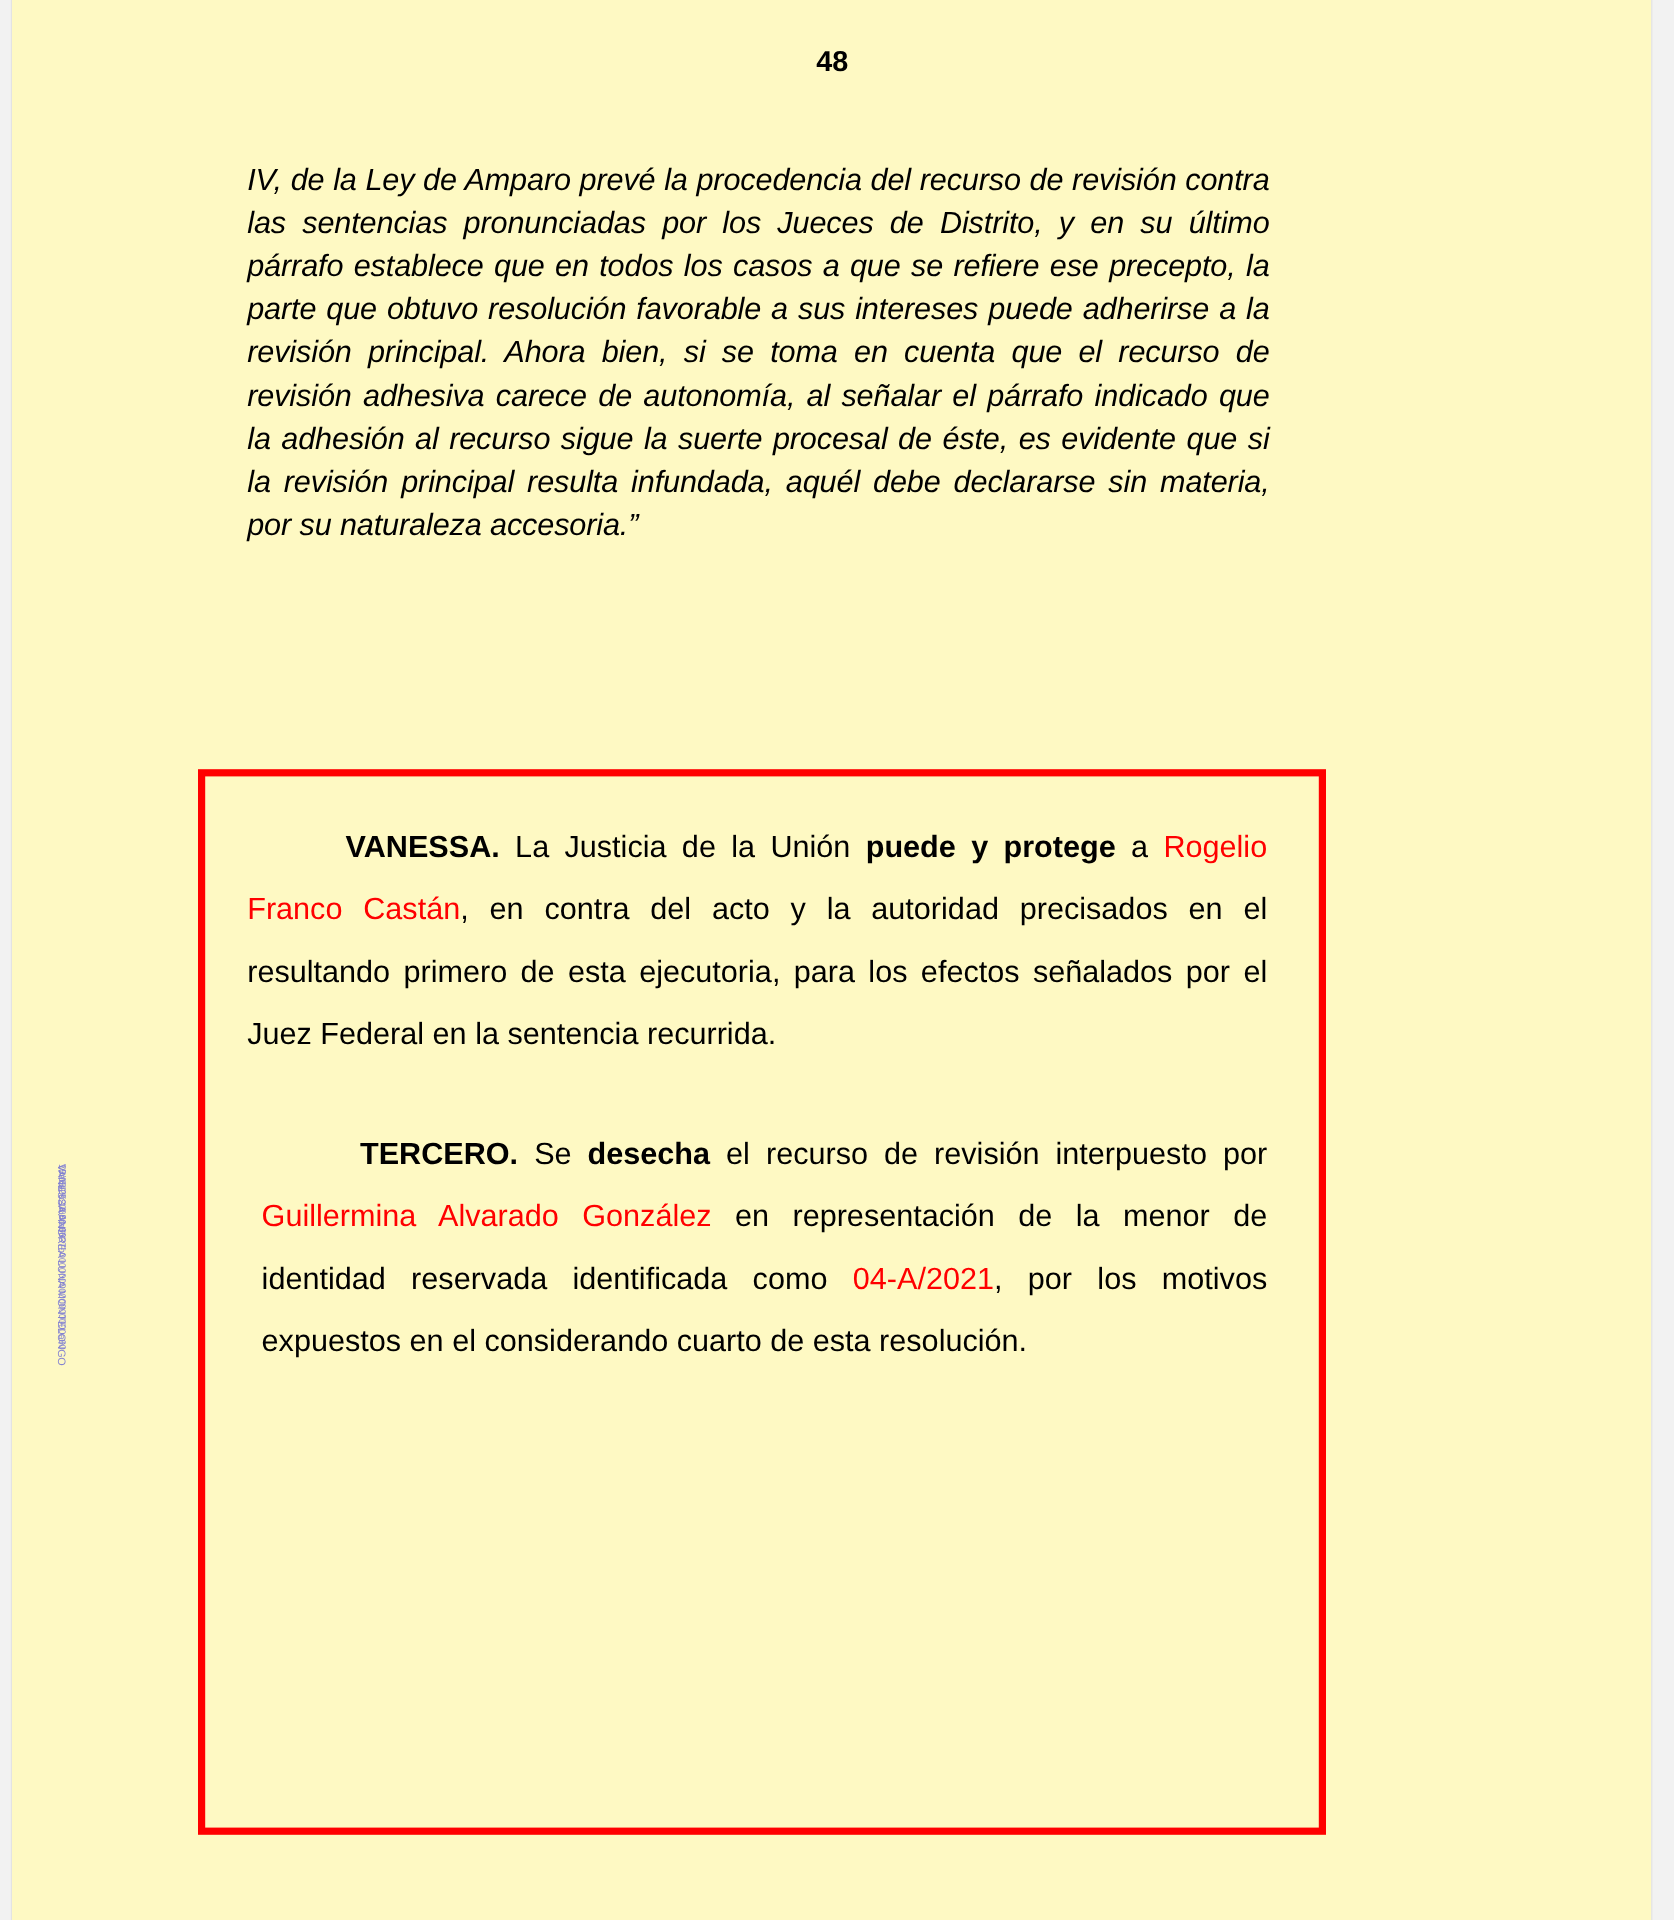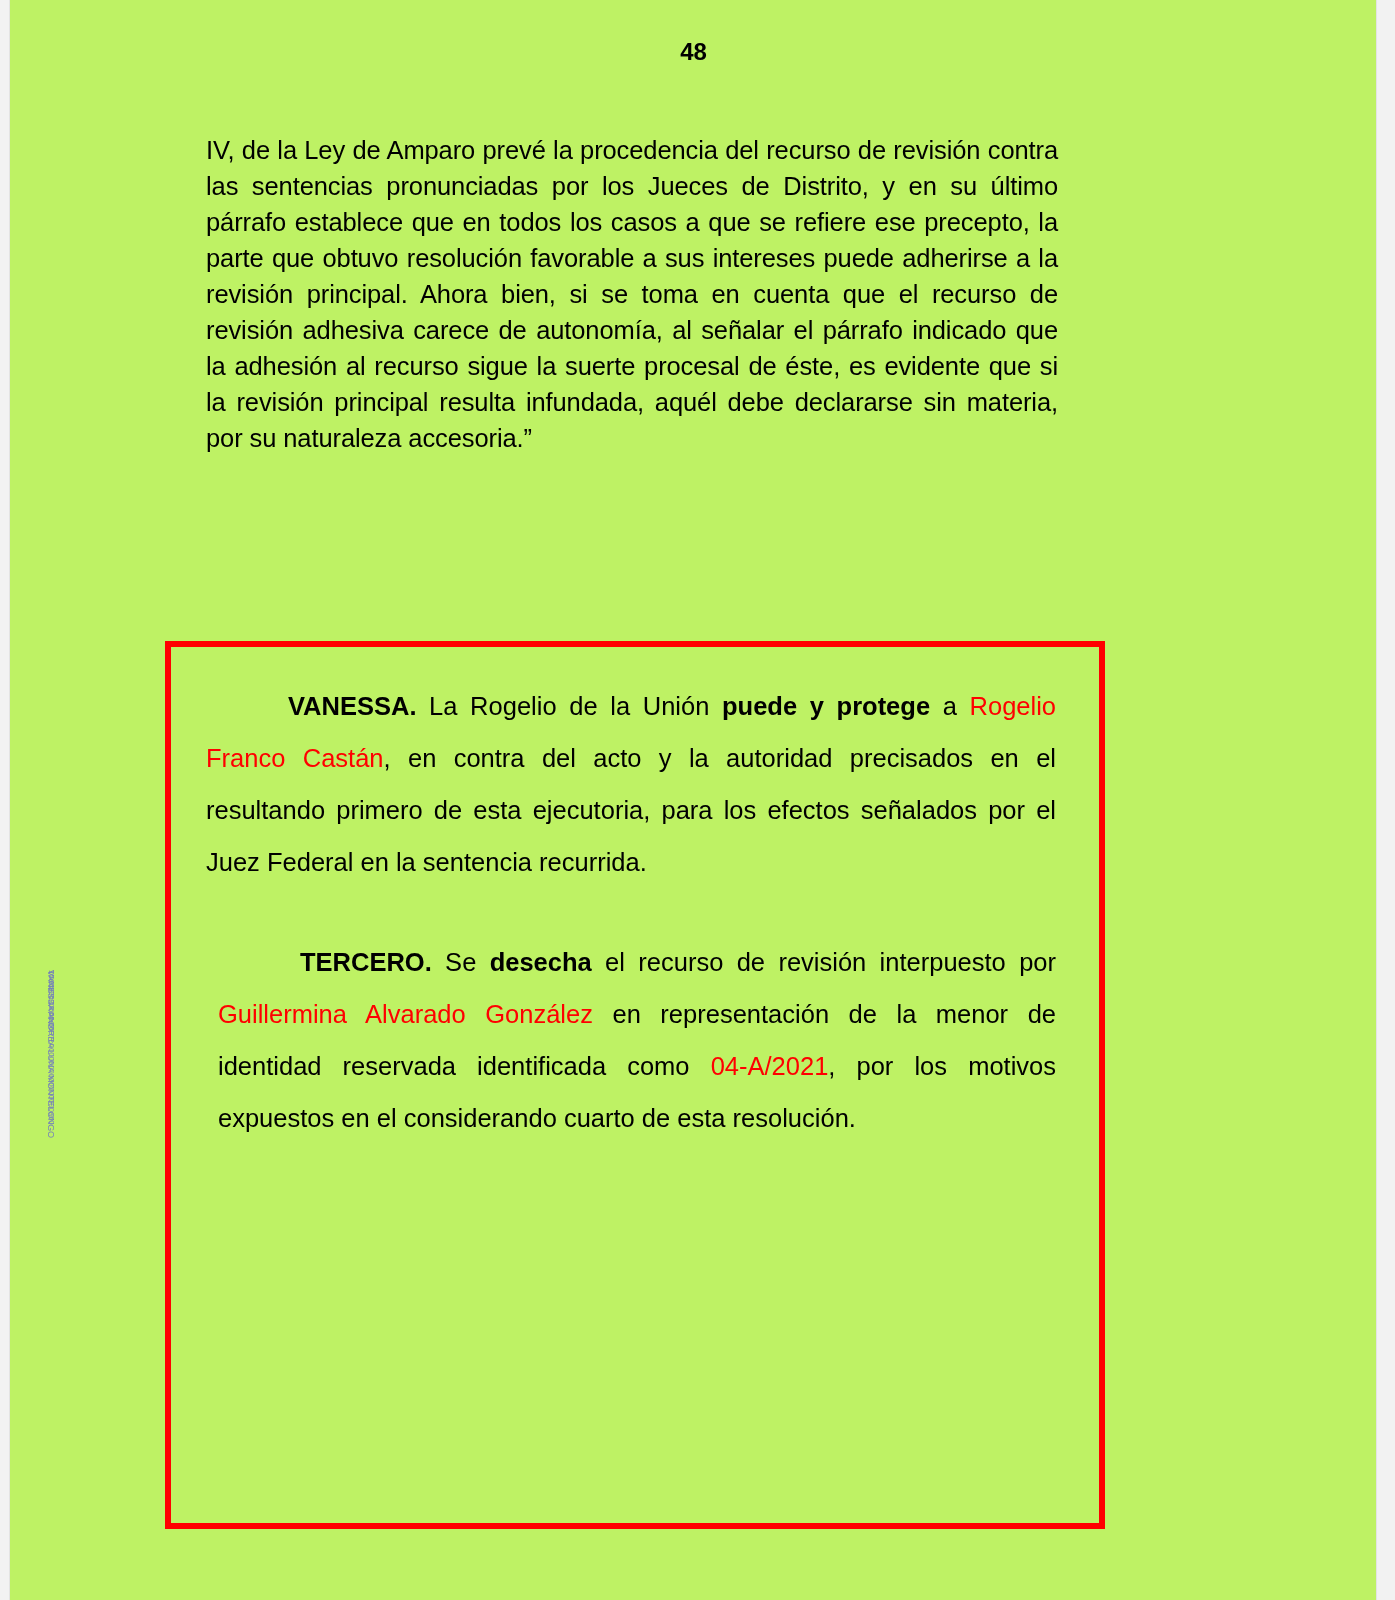--- a/index.html
+++ b/index.html
@@ -10,21 +10,21 @@
   body {
     width: 1395px;
     height: 1600px;
     font-family: "Liberation Sans", sans-serif;
     overflow: hidden;
   }
   .page {
     position: relative;
     width: 1395px;
     height: 1600px;
-    background: #bef264;
+    background: #fef9c3;
     box-sizing: border-box;
   }
   .page-edge-left {
     position: absolute;
     left: 0;
     top: 0;
     width: 9px;
     height: 1600px;
     background: #f2f2f2;
     border-right: 1px solid #e3e3e3;
@@ -58,20 +58,21 @@
   }
   .header .doc-title {
     display: block;
   }
   .quote-block {
     position: absolute;
     left: 196px;
     top: 132px;
     width: 852px;
     font-family: "Liberation Sans", sans-serif;
+    font-style: italic;
     font-size: 25.5px;
     line-height: 36px;
     text-align: justify;
     color: #000;
     letter-spacing: -0.1px;
   }
   .quote-block p {
     margin: 0;
     text-align: justify;
     text-align-last: left;
@@ -161,21 +162,21 @@
       <p>IV, de la Ley de Amparo prevé la procedencia del recurso de revisión contra las sentencias pronunciadas por los Jueces de Distrito, y en su último párrafo establece que en todos los casos a que se refiere ese precepto, la parte que obtuvo resolución favorable a sus intereses puede adherirse a la revisión principal. Ahora bien, si se toma en cuenta que el recurso de revisión adhesiva carece de autonomía, al señalar el párrafo indicado que la adhesión al recurso sigue la suerte procesal de éste, es evidente que si la revisión principal resulta infundada, aquél debe declararse sin materia, por su naturaleza accesoria.”</p>
     </div>
 
     <div class="resolution-box"></div>
 
     <div class="resolution-inner">
 
 
 
       <p>
-        <span class="indent"></span><b>VANESSA.</b><span> La Rogelio de la Unión </span><b>puede y protege</b><span> a </span><span class="redacted">Rogelio Franco Castán</span><span>, en contra del acto y la autoridad precisados en el resultando primero de esta ejecutoria, para los efectos señalados por el Juez Federal en la sentencia recurrida.</span>
+        <span class="indent"></span><b>VANESSA.</b><span> La Justicia de la Unión </span><b>puede y protege</b><span> a </span><span class="redacted">Rogelio Franco Castán</span><span>, en contra del acto y la autoridad precisados en el resultando primero de esta ejecutoria, para los efectos señalados por el Juez Federal en la sentencia recurrida.</span>
       </p>
 
       <p>
         <span class="indent"></span><b>TERCERO.</b><span> Se </span><b>desecha</b><span> el recurso de revisión interpuesto por </span><span class="redacted">Guillermina Alvarado González</span><span> en representación de la menor de identidad reservada identificada como </span><span class="redacted">04-A/2021</span><span>, por los motivos expuestos en el considerando cuarto de esta resolución.</span>
       </p>
 
     </div>
 
     <div class="watermark">
       <span class="wm-line wm-l1">VANESSA ANDREA LUNA MONTELONGO</span>

